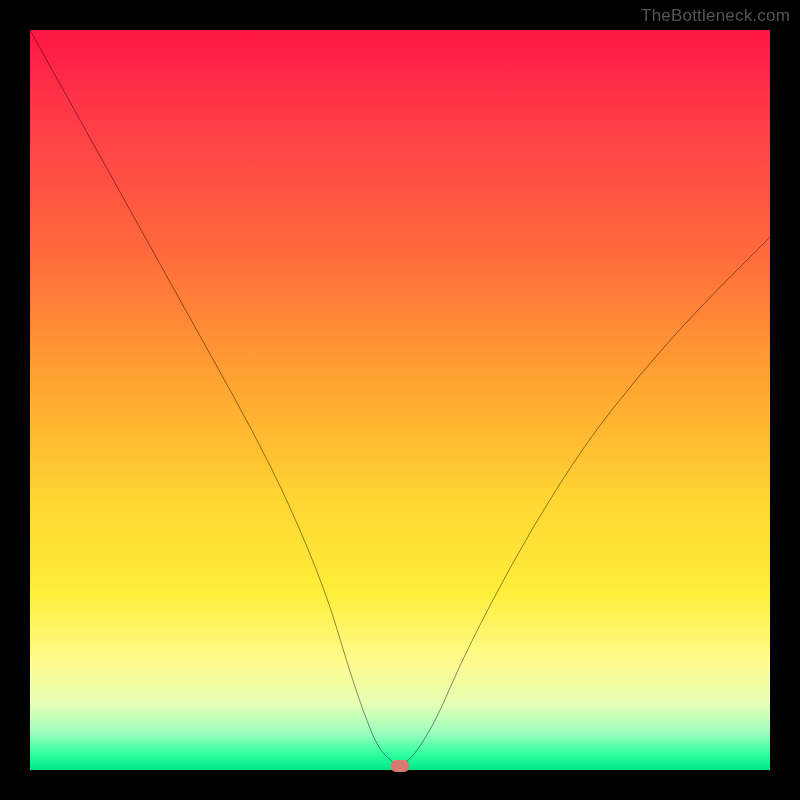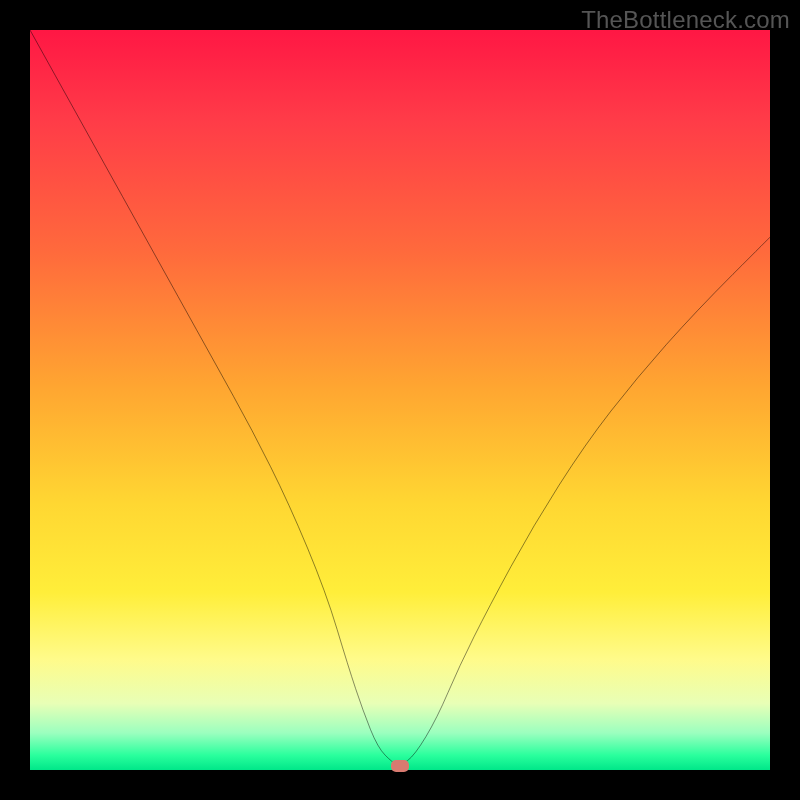--- a/index.html
+++ b/index.html
@@ -9,21 +9,21 @@
     background: #000;
     position: relative;
     overflow: hidden;
     font-family: Arial, Helvetica, sans-serif;
   }
   .watermark {
     position: absolute;
     top: 6px;
     right: 10px;
     color: #555;
-    font-size: 24px;
+    font-size: 17px;
     font-weight: 500;
     z-index: 5;
     letter-spacing: 0.2px;
   }
   .plot-frame {
     position: absolute;
     left: 30px;
     top: 30px;
     width: 740px;
     height: 740px;

